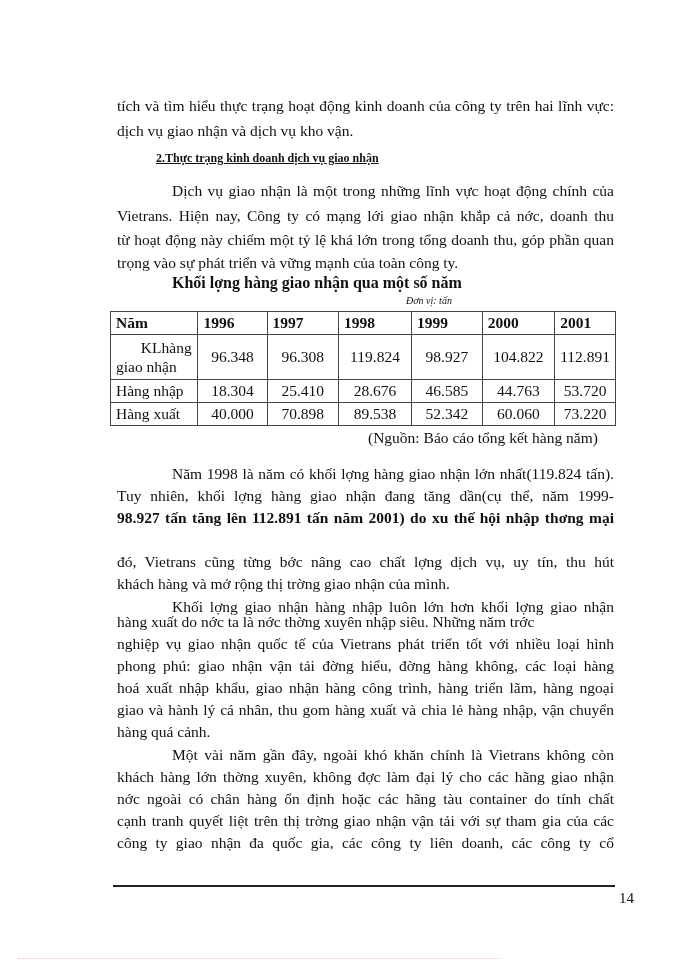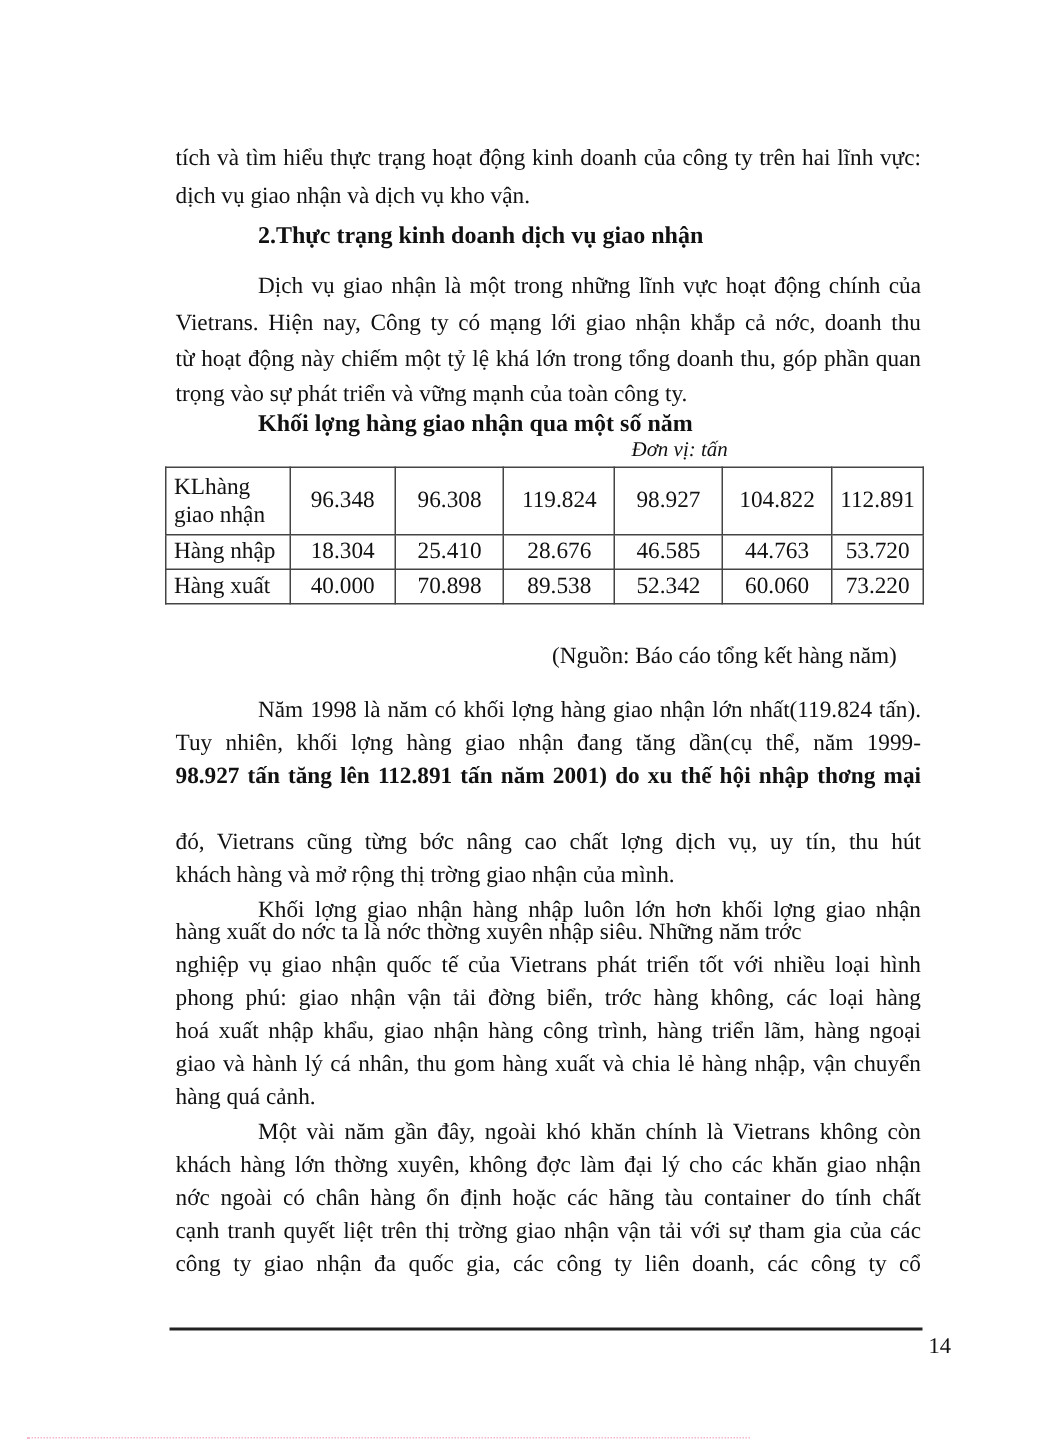--- a/index.html
+++ b/index.html
@@ -4,29 +4,29 @@
 <style>
   html, body { margin:0; padding:0; background:#ffffff; }
   body { width:700px; height:960px; position:relative; overflow:hidden;
          font-family:"Liberation Serif", "DejaVu Serif", serif; color:#111; }
   .page { position:absolute; left:0; top:0; width:624px; height:960px; }
   .line { position:absolute; font-size:15.5px; line-height:20px; white-space:nowrap; }
   .just { left:117px; width:497px; text-align:justify; text-align-last:justify; white-space:normal; height:20px; overflow:hidden; }
   .last { text-align-last:left; }
   .indent { left:172px; width:442px; }
   .bold { font-weight:bold; }
-  .heading { position:absolute; left:172px; font-size:16px; font-weight:bold; line-height:20px; white-space:nowrap; }
-  .unit { position:absolute; left:406px; top:292px; font-style:italic; font-size:14px; line-height:18px;margin-left:15px; }
+  .heading { position:absolute; left:156px; font-size:12px; font-weight:bold; line-height:20px; white-space:nowrap;text-decoration:underline; }
+  .unit { position:absolute; left:406px; top:292px; font-style:italic; font-size:10px; line-height:18px; }
   table.data { position:absolute; left:110px; top:311px; width:506px; border-collapse:collapse; font-size:15.5px; }
   table.data td, table.data th { border:1.5px solid #444; padding:0 5px; }
   table.data th { font-weight:bold; text-align:left; height:22px; }
   table.data td.num { text-align:center; }
   table.data td.lbl { text-align:left; }
   .kl-label { display:block; line-height:19px; }
-  .kl-top { display:flex; justify-content:flex-start; }
+  .kl-top { display:flex; justify-content:center;margin-left:24px; }
   .source { position:absolute; left:368px; top:428px; font-size:15.5px; line-height:20px; white-space:nowrap; }
   .footer-rule { position:absolute; left:113px; top:885px; width:502px; height:0; border-top:2px solid #222; }
   .page-num { position:absolute; left:619px; top:889px; font-size:15px; line-height:18px; }
   .dotted-edge { position:absolute; left:18px; top:958px; width:482px; height:0; border-top:1px dotted #f5b8cc; }
 </style>
 </head>
 <body>
 
 <div class="page">
 
@@ -47,20 +47,29 @@
     <colgroup>
       <col style="width:88px">
         <col style="width:74px">
         <col style="width:77px">
         <col style="width:77px">
         <col style="width:76px">
         <col style="width:76px">
         <col style="width:38px">
     </colgroup>
     <tbody>
+        <tr>
+      <th>Năm</th>
+      <th>1996</th>
+      <th>1997</th>
+      <th>1998</th>
+      <th>1999</th>
+      <th>2000</th>
+      <th>2001</th>
+    </tr>
     <tr style="height:45px;">
       <td class="lbl">
         <span class="kl-label kl-top">
           <span>KL</span>
           <span>hàng</span>
         </span>
         <span class="kl-label">giao nhận</span>
       </td>
       <td class="num">96.348</td>
       <td class="num">96.308</td>
@@ -94,27 +103,27 @@
 
   <div class="line just indent" style="top:464px;">Năm 1998 là năm có khối lợng    hàng giao nhận lớn nhất(119.824 tấn).</div>
   <div class="line just" style="top:486px;">Tuy nhiên, khối lợng   hàng giao nhận đang tăng dần(cụ thể, năm 1999-</div>
   <div class="line just" style="top:508px;font-weight:bold;">98.927 tấn tăng lên 112.891 tấn năm 2001) do xu thế hội nhập thơng    mại</div>
   <div class="line just" style="top:552px;">đó, Vietrans cũng từng bớc   nâng cao chất lợng   dịch vụ, uy tín, thu hút</div>
   <div class="line" style="left:117px; top:574px;">khách hàng và mở rộng thị trờng   giao nhận của mình.</div>
 
   <div class="line just indent" style="top:597px;">Khối lợng   giao nhận hàng nhập luôn lớn hơn khối lợng   giao nhận</div>
   <div class="line just last" style="top:612px;">hàng xuất do nớc   ta là nớc   thờng   xuyên nhập siêu. Những năm trớc</div>
   <div class="line just" style="top:634px;">nghiệp vụ giao nhận quốc tế của Vietrans phát triển tốt với nhiều loại hình</div>
-  <div class="line just" style="top:656px;">phong phú: giao nhận vận tải đờng   biển, trớc   hàng không, các loại hàng</div>
+  <div class="line just" style="top:656px;">phong phú: giao nhận vận tải đờng   hiểu, đờng   hàng không, các loại hàng</div>
   <div class="line just" style="top:678px;">hoá xuất nhập khẩu, giao nhận hàng công trình, hàng triển lãm, hàng ngoại</div>
   <div class="line just" style="top:700px;">giao và hành lý cá nhân, thu gom hàng xuất và chia lẻ hàng nhập, vận chuyển</div>
   <div class="line" style="left:117px; top:722px;">hàng quá cảnh.</div>
 
   <div class="line just indent" style="top:745px;">Một vài năm gần đây, ngoài khó khăn chính là Vietrans không còn</div>
-  <div class="line just" style="top:767px;">khách hàng lớn thờng   xuyên, không đợc   làm đại lý cho các khăn giao nhận</div>
+  <div class="line just" style="top:767px;">khách hàng lớn thờng   xuyên, không đợc   làm đại lý cho các hãng giao nhận</div>
   <div class="line just" style="top:789px;">nớc   ngoài có chân hàng ổn định hoặc các hãng tàu container do tính chất</div>
   <div class="line just" style="top:811px;">cạnh tranh quyết liệt trên thị trờng   giao nhận vận tải với sự tham gia của các</div>
   <div class="line just" style="top:833px;">công ty giao   nhận đa quốc gia, các công ty liên doanh, các công ty cổ</div>
 
   <div class="footer-rule"></div>
   <div class="page-num">14</div>
   <div class="dotted-edge"></div>
 </div>
 
 </body></html>

